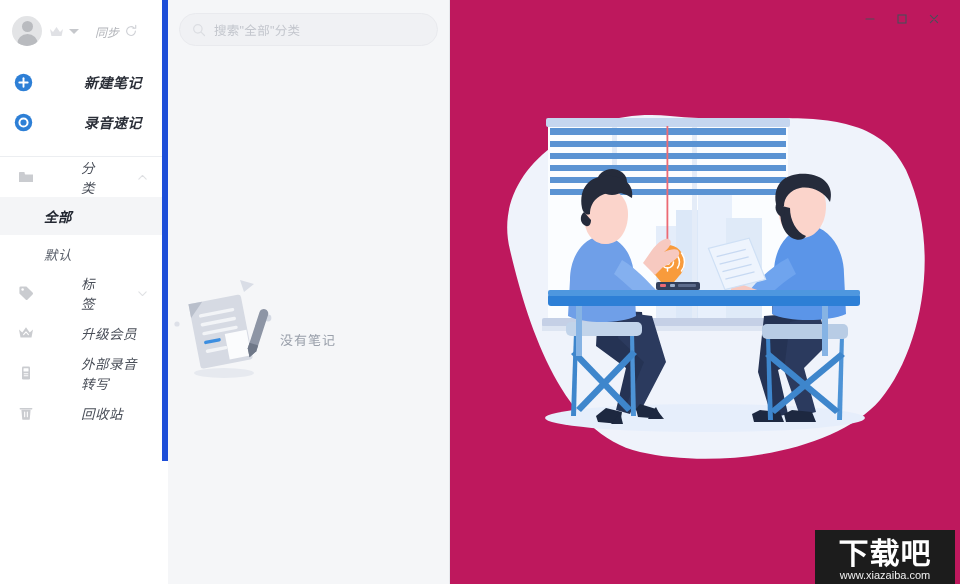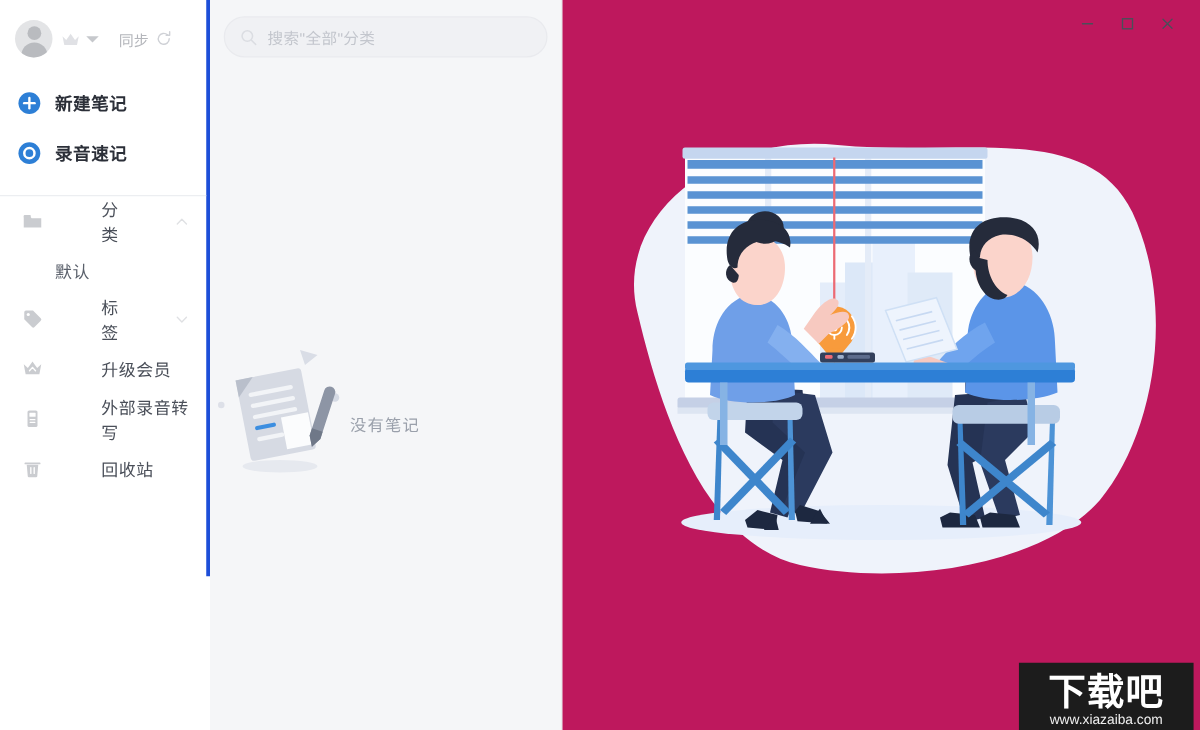--- a/index.html
+++ b/index.html
@@ -14,23 +14,24 @@
     width: 960px; height: 584px;
     display: flex;
     background: #ffffff;
   }
 
   
   .sidebar {
     width: 168px;
     height: 461px;
     background: #ffffff;
-    border-right: 3px solid #1d4ed8;
+    border-right: 6px solid #1d4ed8;
     flex: 0 0 168px;
     position: relative;
+    font-style: italic;
   }
   .account-row {
     display: flex;
     align-items: center;
     height: 62px;
     padding: 0 12px;
   }
   .avatar {
     width: 30px; height: 30px;
     border-radius: 50%;
@@ -78,20 +79,21 @@
     width: 14px; height: 14px;
     flex: 0 0 14px;
   }
 
   .action {
     display: flex;
     align-items: center;
     height: 40px;
     padding: 0 0 0 14px;
     cursor: pointer;
+    gap: 40px;
   }
   .action .ico { width: 19px; height: 19px; flex: 0 0 19px; }
   .action .lbl {
     margin-left: 11px;
     font-size: 14px;
     font-weight: bold;
     color: #2b2f38;
     letter-spacing: .5px;
   }
 
@@ -266,20 +268,21 @@
       <svg class="nico" viewBox="0 0 16 16">
         <path d="M1 4 h5 l1.3 1.6 H15 v7.4 H1 Z" fill="#b7b9be"></path>
         <rect x="1" y="3" width="5.6" height="2.2" rx=".6" fill="#b7b9be"></rect>
       </svg>
       <span class="nlbl">分类</span>
       <svg class="caret" viewBox="0 0 12 12">
         <path d="M2 7.8 L6 3.8 L10 7.8" fill="none" stroke="#b9bcc2" stroke-width="1.2" stroke-linecap="round" stroke-linejoin="round"></path>
       </svg>
     </div>
 
+    <div class="sub-item selected">全部</div>
     <div class="sub-item">默认</div>
 
     <div class="nav-item">
       <svg class="nico" viewBox="0 0 16 16">
         <path d="M8.4 1.4 L14.6 7.6 a1.4 1.4 0 0 1 0 2 L9.6 14.6 a1.4 1.4 0 0 1 -2 0 L1.4 8.4 V2.8 a1.4 1.4 0 0 1 1.4 -1.4 Z" fill="#b7b9be"></path>
         <circle cx="4.6" cy="4.6" r="1.25" fill="#ffffff"></circle>
       </svg>
       <span class="nlbl">标签</span>
       <svg class="caret" viewBox="0 0 12 12">
         <path d="M2 4.2 L6 8.2 L10 4.2" fill="none" stroke="#b9bcc2" stroke-width="1.2" stroke-linecap="round" stroke-linejoin="round"></path>

